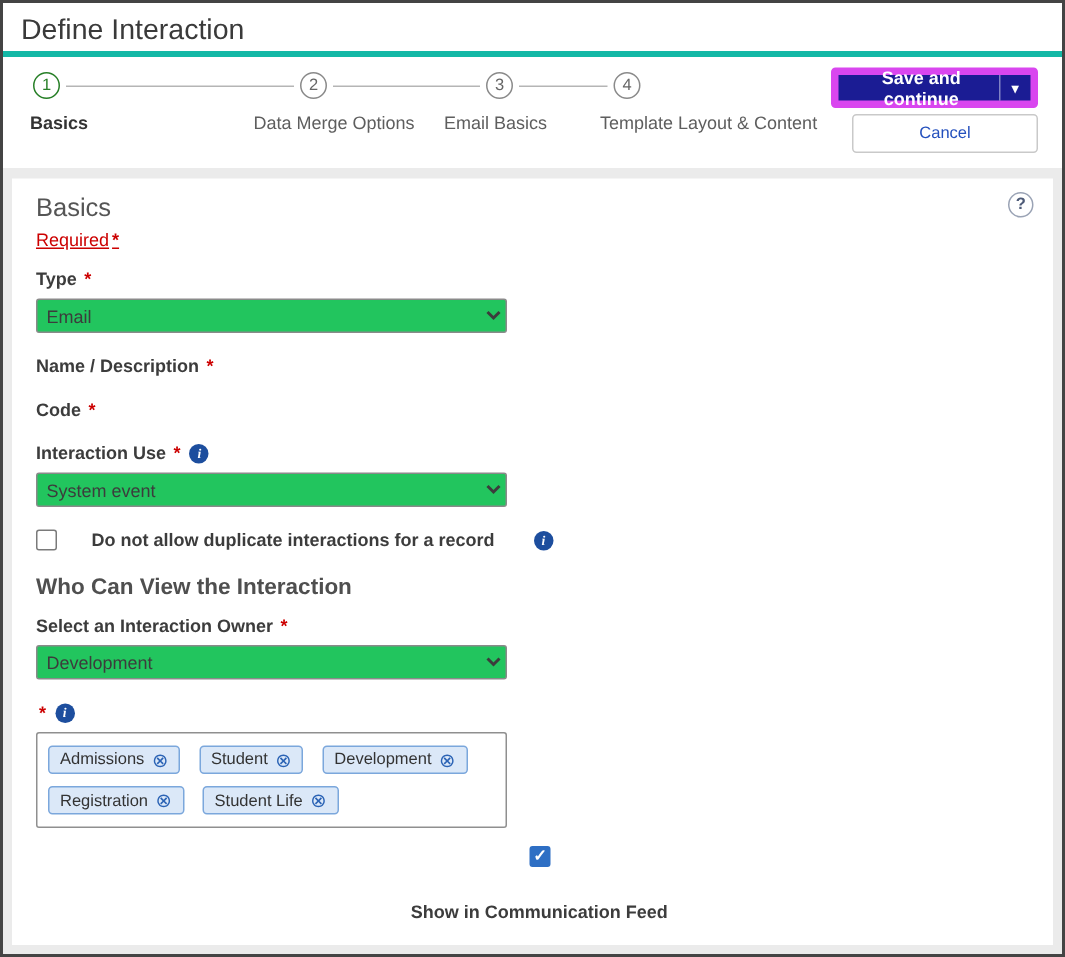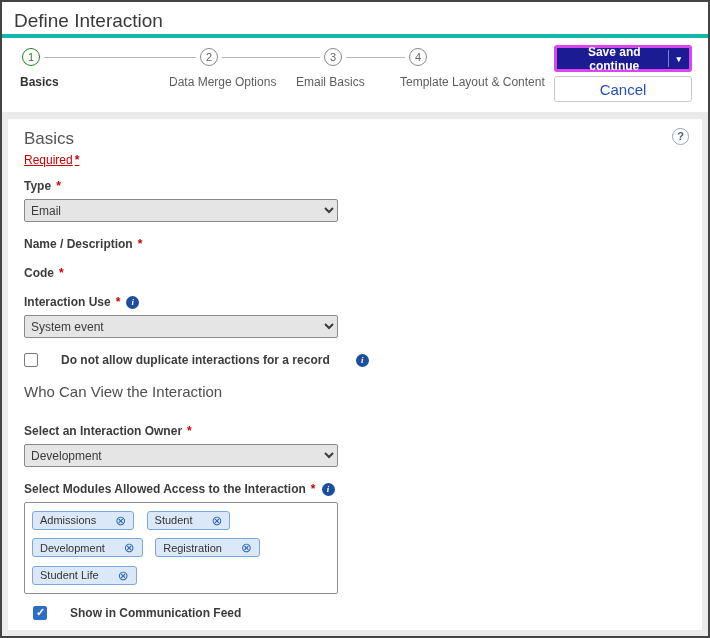--- a/index.html
+++ b/index.html
@@ -31,35 +31,35 @@
   .step-line { position:absolute; top:19px; height:1px; background:#b5b5b5; }
   .step-label {
     position:absolute; top:37px;
     font-size:12px; color:#5e5e5e; white-space:nowrap; cursor:pointer;
   }
   .step-label.active { color:#333; font-weight:bold; }
   .save-btn {
     position:absolute; top:7px; right:16px;
     width:138px; height:27px;
     background:#1b1c94; color:#fff;
-    border:3px solid #d946ef; border-radius:3px;
+    border:5px solid #d946ef; border-radius:3px;
     font-size:12px; font-weight:bold;
     display:flex; align-items:center;
     padding:0 8px; cursor:pointer;
     font-family:"Liberation Sans", sans-serif;
   }
   .save-btn .lbl { flex:1; text-align:center; }
   .save-btn .split { width:1px; height:17px; background:rgba(255,255,255,.45); margin:0 7px 0 5px; }
   .save-btn .caret { font-size:9px; }
   .cancel-btn {
     position:absolute; top:38px; right:16px;
-    width:138px; height:26px;
+    width:124px; height:26px;
     background:#fff; color:#2450bd;
     border:1px solid #c9c9c9; border-radius:3px;
-    font-size:15px; cursor:pointer;
+    font-size:11px; cursor:pointer;
     font-family:"Liberation Sans", sans-serif;
   }
   
   .body-area {
     background:#ebebeb;
     height:calc(100% - 110px);
     padding:7px 6px 6px;
   }
   .panel {
     background:#fff; height:100%;
@@ -79,21 +79,21 @@
   .ast { color:#cc0000; font-weight:bold; margin-left:2px; }
   .field { margin-bottom:15px; }
   .flabel {
     display:flex; align-items:flex-end; gap:3px;
     font-size:12px; font-weight:bold; color:#3c3c3c;
     margin-bottom:6px;
   }
   .control {
     width:314px; height:23px;
     border:1px solid #8a8a8a; border-radius:2px;
-    background:#e5e5e5; color:#3c3c3c;
+    background:#22c55e; color:#3c3c3c;
     font-size:12px; padding:0 5px;
     font-family:"Liberation Sans", sans-serif;
   }
   select.control { padding:0 2px; }
   .info-icon {
     display:inline-block; width:13px; height:13px; border-radius:50%;
     background:#1d4e9e; color:#fff;
     font-size:9px; font-weight:bold; font-style:italic;
     font-family:"Liberation Serif", serif;
     text-align:center; line-height:13px;
@@ -108,34 +108,34 @@
     width:14px; height:14px; flex:none;
     border:1px solid #7a7a7a; border-radius:2px;
     background:#fff; display:inline-block; cursor:pointer;
     position:relative;
   }
   .checkbox.checked { background:#2e6fc4; border-color:#2e6fc4; }
   .checkbox.checked::after {
     content:"\2713"; color:#fff; font-size:11px; font-weight:bold;
     position:absolute; left:2px; top:-1px;
   }
-  .section-heading { font-size:15px; color:#4f4f4f; font-weight:400; margin:2px 0 24px; }
+  .section-heading { font-size:15px; color:#4f4f4f; font-weight:700; margin:2px 0 10px; }
   .chips-box {
     width:314px; min-height:56px;
     border:1px solid #8f8f8f; border-radius:2px;
     padding:7px 7px 0; margin-bottom:12px;
   }
   .chip {
-    display:inline-flex; align-items:center; gap:19px;
+    display:inline-flex; align-items:center; gap:5px;
     background:#dbe8f8; border:1px solid #7ba7dc; border-radius:3px;
     padding:2px 7px; font-size:11px; color:#333;
     margin:0 8px 8px 0;
   }
   .chip-x { color:#2b63b5; font-size:13px; line-height:1; cursor:pointer; }
-  .feed-row { margin-left:9px; margin-bottom:0; }
+  .feed-row { margin-left:9px; margin-bottom:0;flex-direction:column; }
 </style>
 </head>
 <body>
 
 <div class="header">
   <div class="page-title">Define Interaction</div>
   <div class="wizard">
     <span class="step-circle active" style="left:20px">1</span>
     <span class="step-line" style="left:42px;width:152px"></span>
     <span class="step-circle" style="left:198px">2</span>
@@ -214,21 +214,20 @@
         <span>Select an Interaction Owner</span>
           <span class="ast">*</span>
       </div>
       <select class="control">
         <option>Development</option>
       </select>
     </div>
 
     <div class="field" style="margin-bottom:0">
       <div class="flabel">
-        <span>Select Modules Allowed Access to the Interaction</span>
           <span class="ast">*</span>
           <span class="info-icon">i</span>
       </div>
       <div class="chips-box">
         <span class="chip">
           <span>Admissions</span>
             <span class="chip-x">⊗</span>
         </span>
         <span class="chip">
           <span>Student</span>

